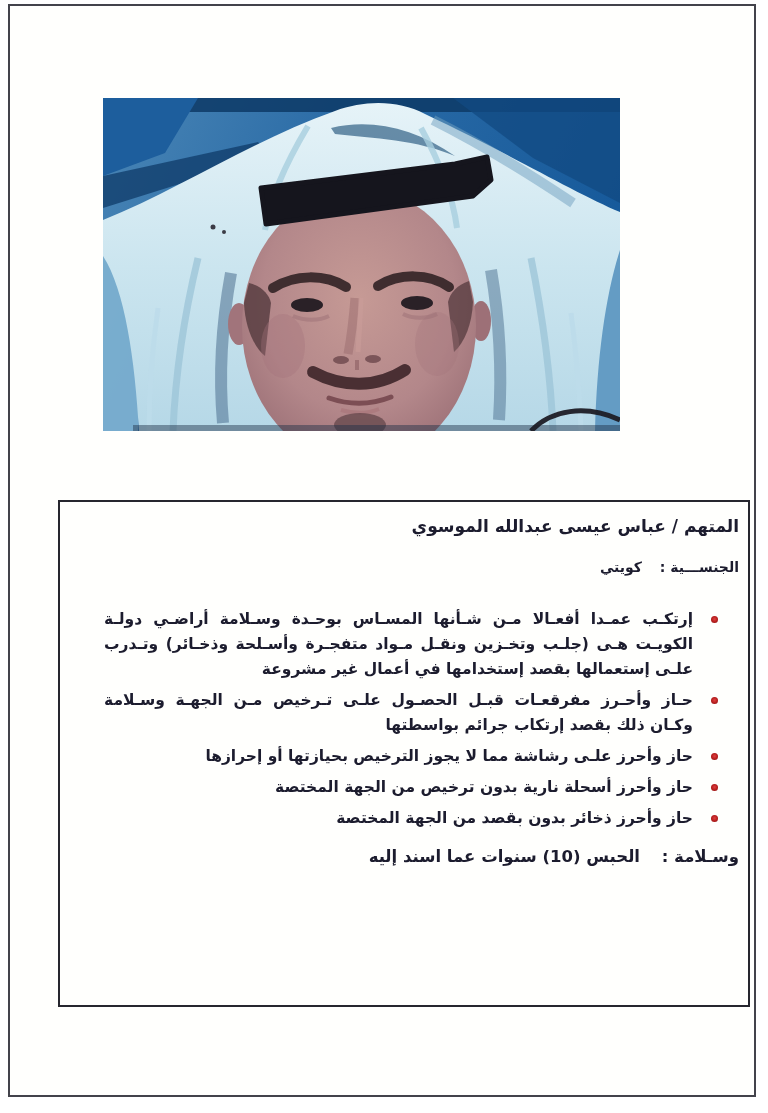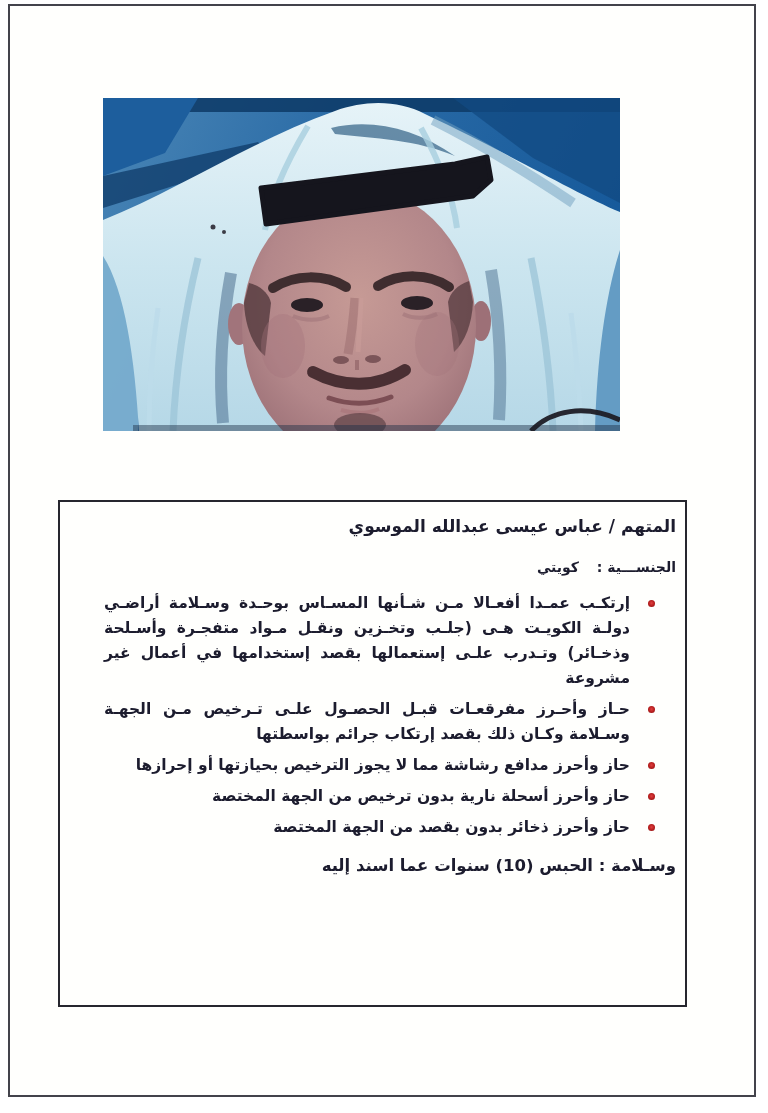--- a/index.html
+++ b/index.html
@@ -19,44 +19,44 @@
   .sheet{
     position:absolute;left:8px;top:4px;width:748px;height:1093px;
     border:2px solid var(--page_border);
     background:var(--paper);
   }
   .photo{
     position:absolute;left:103px;top:98px;width:517px;height:333px;margin:0;
   }
   .photo svg{display:block;width:100%;height:100%;}
   .record-box{
-    position:absolute;left:58px;top:500px;width:629px;height:507px;
+    position:absolute;left:58px;top:500px;width:692px;height:507px;
     border:2px solid var(--box_border);
     background:var(--paper);
     direction:rtl;text-align:right;
     padding:10px 9px 0 36px;
     color:var(--text_dark);
     font-weight:bold;
   }
   .name{font-size:17px;line-height:28px;margin:0;font-weight:bold;}
   .row .lbl,.row .val{display:inline-block;}
   .nat{margin-top:12px;font-size:14px;line-height:30px;}
   .nat .val{margin-right:13px;}
   .heading{margin-top:8px;font-size:16.5px;line-height:28px;}
-  .charges{list-style:none;margin:9px 0 0 0;padding:0;}
+  .charges{list-style:none;margin:25px 0 0 0;padding:0;}
   .charges li{
     position:relative;padding-right:46px;padding-left:8px;margin-bottom:6px;
     font-size:15.5px;line-height:25px;text-align:justify;
   }
   .charges .dot{
     position:absolute;right:21px;top:9px;width:7px;height:7px;border-radius:50%;
     background:radial-gradient(circle at 50% 45%, #e04040 0%, var(--accent_red) 55%, #7e1010 100%);
   }
   .verdict{margin-top:12px;font-size:16.5px;line-height:28px;}
-  .verdict .val{}
+  .verdict .val{margin-right:16px;}
 </style>
 </head>
 <body>
 
 <div class="sheet"></div>
 
 <figure class="photo">
   <svg viewBox="0 0 517 333" preserveAspectRatio="none">
     <defs>
       <linearGradient id="bgG" x1="0" y1="0" x2="1" y2="0.3">
@@ -151,21 +151,21 @@
     <li>
       <span class="dot"></span>
       <span class="charge-text">إرتكـب عمـدا أفعـالا مـن شـأنها المسـاس بوحـدة وسـلامة أراضـي دولـة الكويـت هـى (جلـب وتخـزين ونقـل مـواد متفجـرة وأسـلحة وذخـائر) وتـدرب علـى إستعمالها بقصد إستخدامها في أعمال غير مشروعة</span>
     </li>
     <li>
       <span class="dot"></span>
       <span class="charge-text">حـاز وأحـرز مفرقعـات قبـل الحصـول علـى تـرخيص مـن الجهـة وسـلامة وكـان ذلك بقصد إرتكاب جرائم بواسطتها</span>
     </li>
     <li>
       <span class="dot"></span>
-      <span class="charge-text">حاز وأحرز مدافع رشاشة مما لا يجوز الترخيص بحيازتها أو إحرازها</span>
+      <span class="charge-text">حاز وأحرز علـى رشاشة مما لا يجوز الترخيص بحيازتها أو إحرازها</span>
     </li>
     <li>
       <span class="dot"></span>
       <span class="charge-text">حاز وأحرز أسحلة نارية بدون ترخيص من الجهة المختصة</span>
     </li>
     <li>
       <span class="dot"></span>
       <span class="charge-text">حاز وأحرز ذخائر بدون بقصد من الجهة المختصة</span>
     </li>
   </ul>

